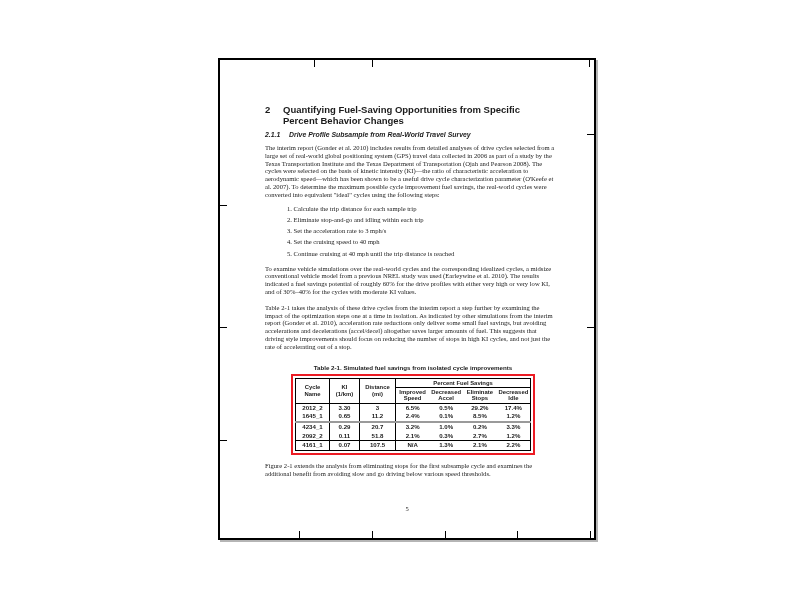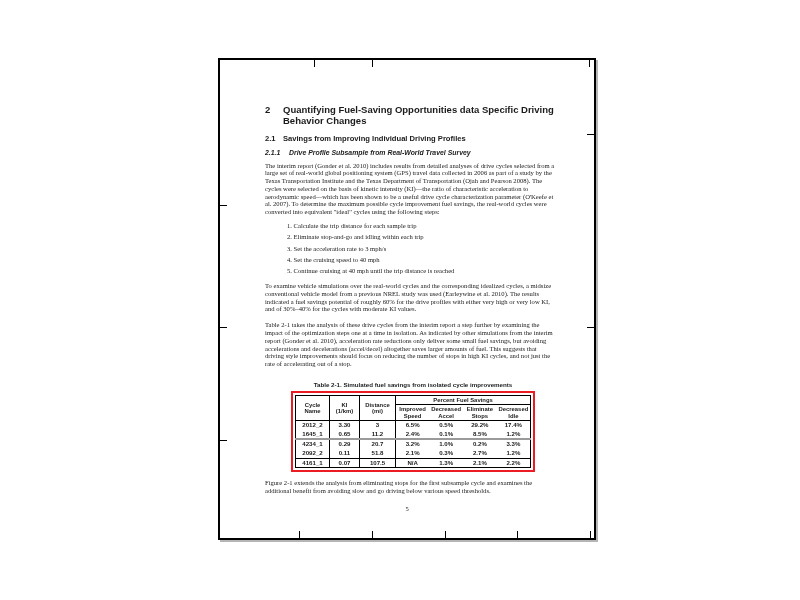--- a/index.html
+++ b/index.html
@@ -103,27 +103,23 @@
   <div class="tick l" style="top:145px"></div>
   <div class="tick l" style="top:267px"></div>
   <div class="tick l" style="top:380px"></div>
   <div class="tick r" style="top:74px"></div>
   <div class="tick r" style="top:267px"></div>
 
   <div class="content">
 
     <div class="h1">
       <span class="num">2</span>
-      <span>Quantifying Fuel-Saving Opportunities data Specific Driving Behavior Changes</span>
-    </div>
-
-    <div class="h2">
-      <span class="num">2.1</span>
-      <span>Savings from Improving Individual Driving Profiles</span>
-    </div>
+      <span>Quantifying Fuel-Saving Opportunities from Specific Percent Behavior Changes</span>
+    </div>
+
 
     <div class="h3">
       <span class="num">2.1.1</span>
       <span>Drive Profile Subsample from Real-World Travel Survey</span>
     </div>
 
     <p class="para">The interim report (Gonder et al. 2010) includes results from detailed analyses of drive cycles selected from a large set of real-world global positioning system (GPS) travel data collected in 2006 as part of a study by the Texas Transportation Institute and the Texas Department of Transportation (Ojah and Pearson 2008). The cycles were selected on the basis of kinetic intensity (KI)—the ratio of characteristic acceleration to aerodynamic speed—which has been shown to be a useful drive cycle characterization parameter (O'Keefe et al. 2007). To determine the maximum possible cycle improvement fuel savings, the real-world cycles were converted into equivalent "ideal" cycles using the following steps:</p>
 
     <div class="steps">
       <div class="step">1.  Calculate the trip distance for each sample trip</div>

